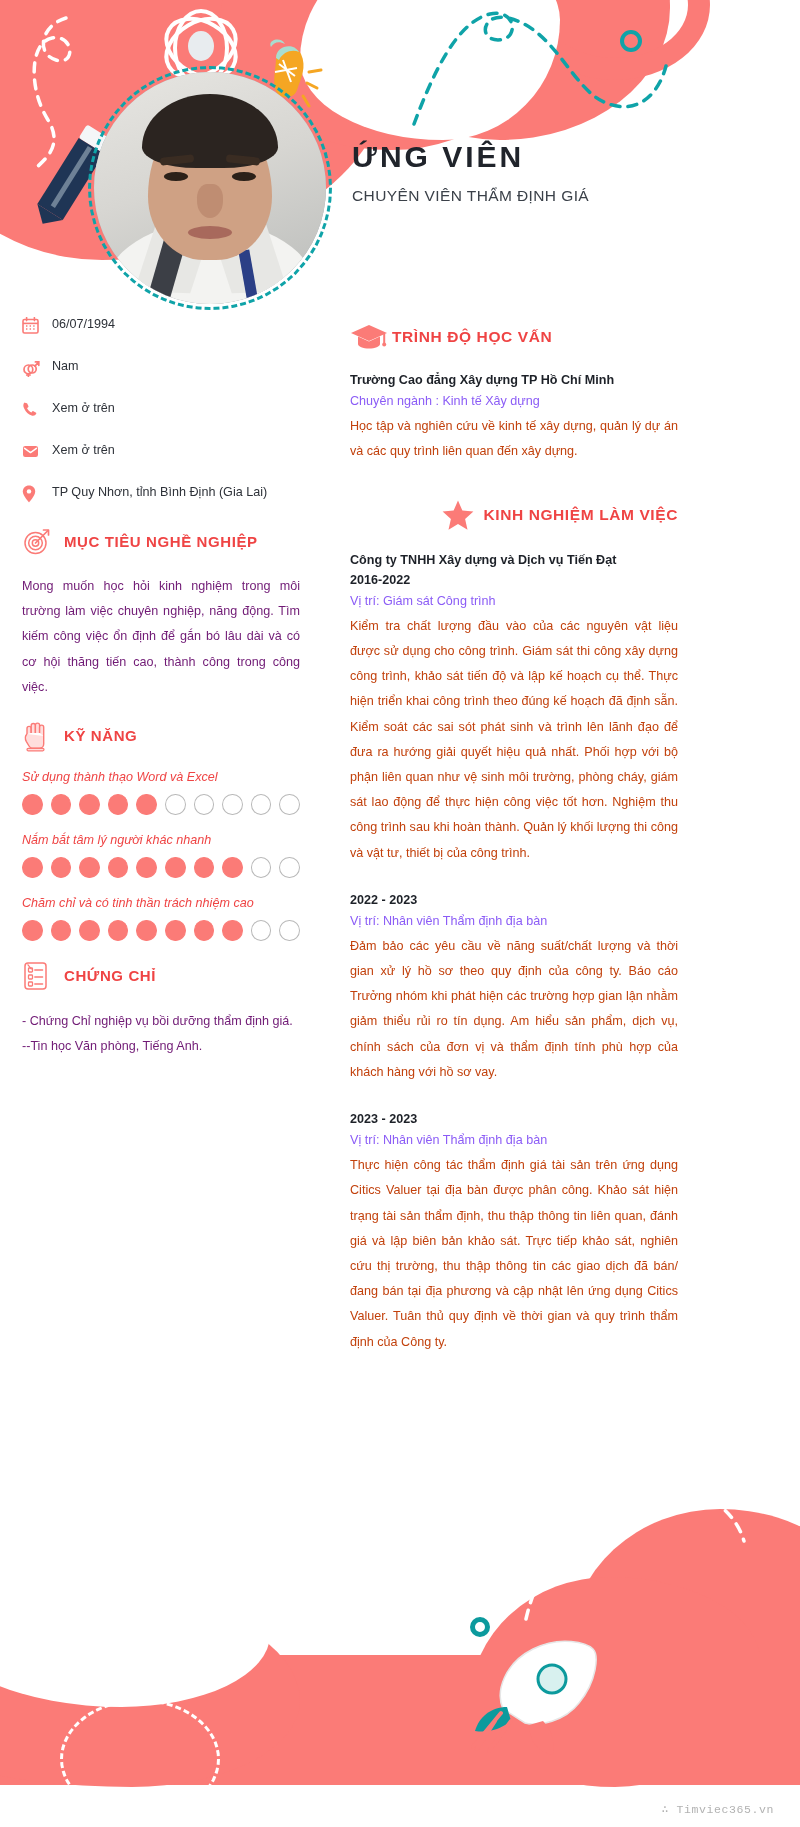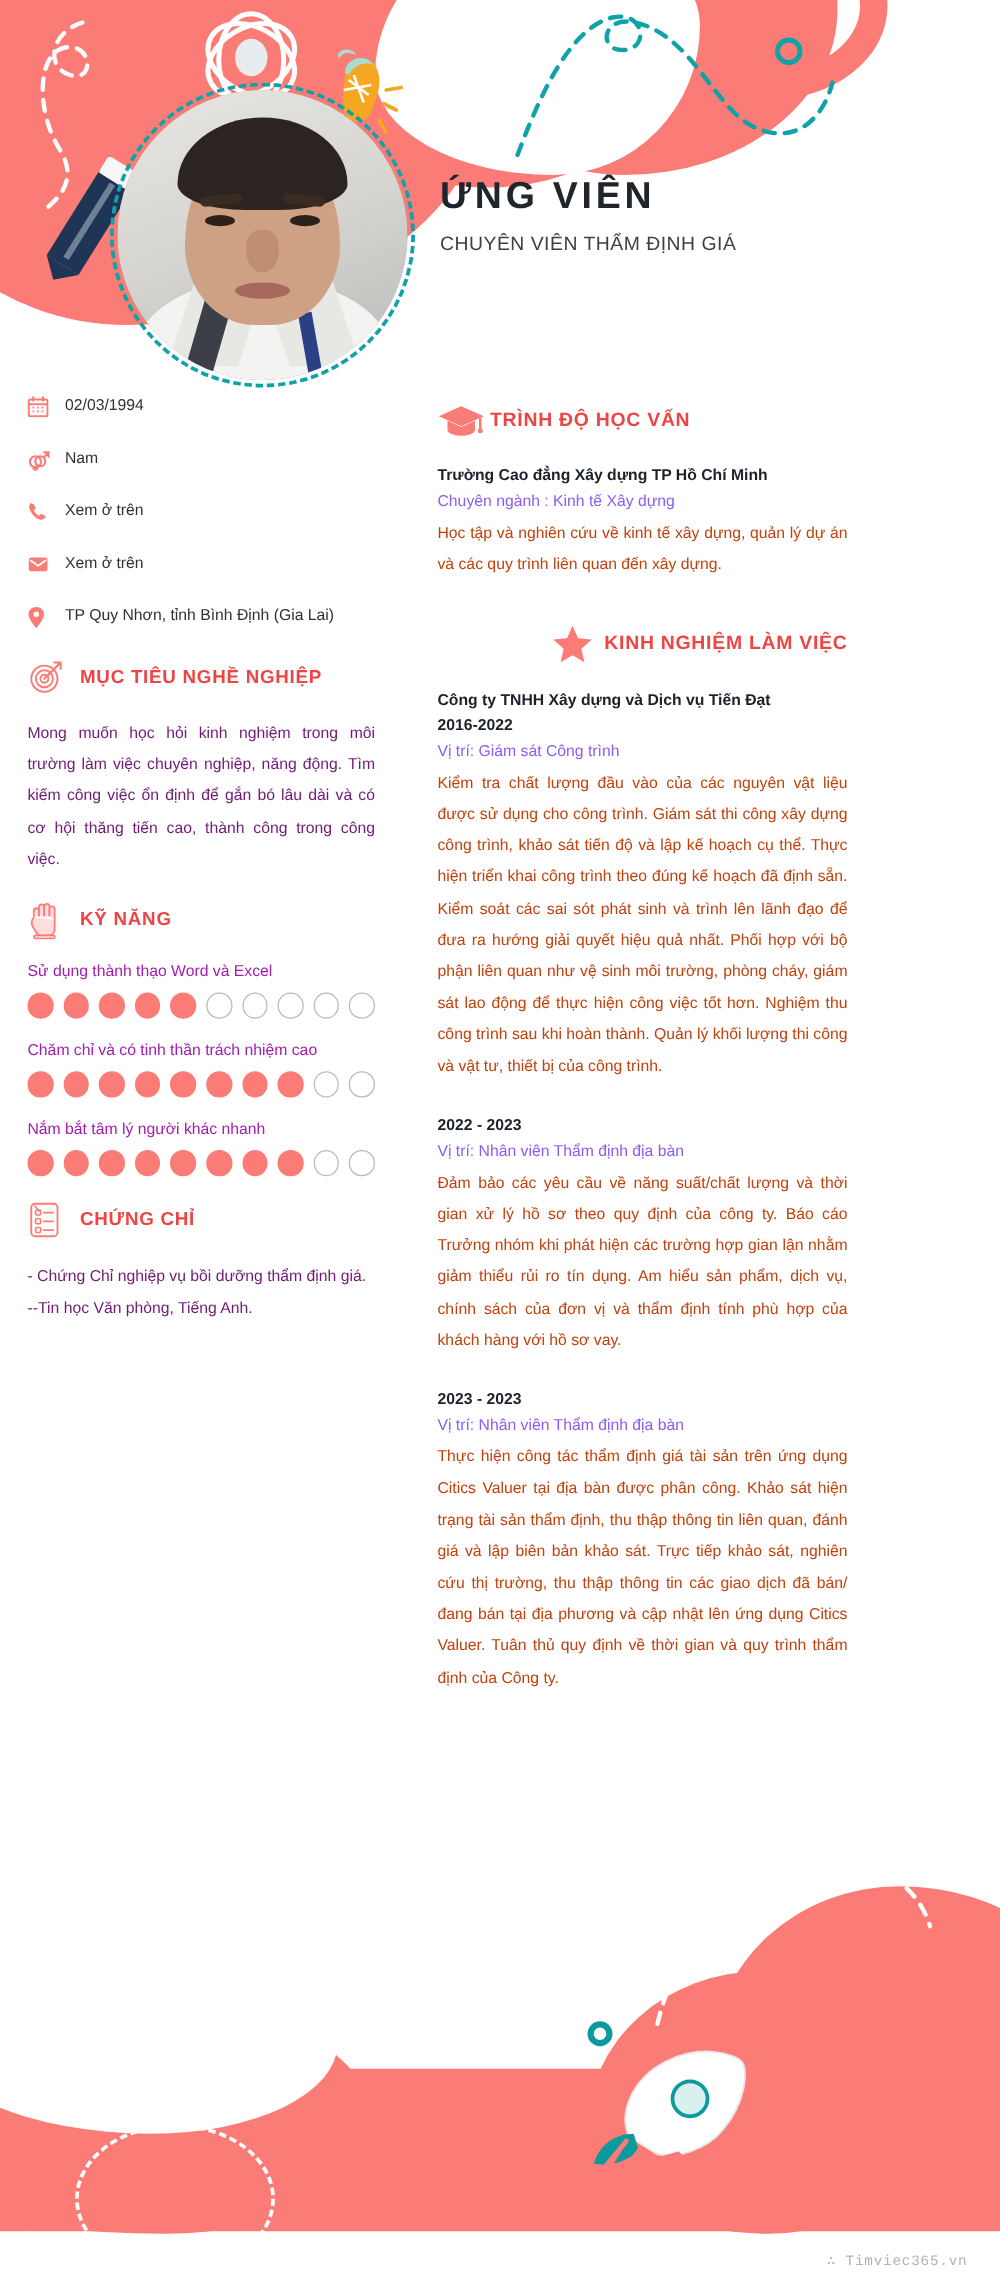--- a/index.html
+++ b/index.html
@@ -266,23 +266,24 @@
   .body-text {
     font-size: 12.6px;
     line-height: 2.0;
     color: #701a75;
     text-align: justify;
   }
 
   
   .skill-label {
     font-size: 12.6px;
-    color: #a21caf;
+    color: #ef4444;
     margin-bottom: 10px;
     margin-top: 4px;
+    font-style: italic;
   }
   .dots {
     display: flex;
     gap: 8px;
     margin-bottom: 18px;
   }
   .dot {
     width: 21px; height: 21px;
     border-radius: 50%;
     border: 1px solid #b9b9b9;
@@ -461,21 +462,21 @@
 
       <div class="contact-item">
         <span class="contact-icon">
           <svg width="17" height="17" viewBox="0 0 17 17">
             <rect x="1" y="2.5" width="15" height="13.5" rx="1.5" fill="none" stroke="#fb7b77" stroke-width="1.6"></rect>
             <path d="M1 6.4 H16" stroke="#fb7b77" stroke-width="1.6"></path>
             <path d="M4.6 0.6 V3.6 M12.4 0.6 V3.6" stroke="#fb7b77" stroke-width="1.6" stroke-linecap="round"></path>
             <path d="M4 9 H5.4 M7.6 9 H9 M11.2 9 H12.6 M4 12 H5.4 M7.6 12 H9 M11.2 12 H12.6" stroke="#fb7b77" stroke-width="1.4"></path>
           </svg>
         </span>
-        <span class="contact-text">02/03/1994</span>
+        <span class="contact-text">06/07/1994</span>
       </div>
 
       <div class="contact-item">
         <span class="contact-icon">
           <svg width="18" height="18" viewBox="0 0 18 18">
             <circle cx="6.4" cy="10.4" r="4.4" fill="none" stroke="#fb7b77" stroke-width="1.7"></circle>
             <path d="M6.4 14.8 V17.4 M4.7 16 H8.1" stroke="#fb7b77" stroke-width="1.7" stroke-linecap="round"></path>
             <circle cx="10.2" cy="10" r="4" fill="none" stroke="#fb7b77" stroke-width="1.7"></circle>
             <path d="M12.9 7.1 L16.6 3.2 M13.4 2.9 H16.8 V6.3" stroke="#fb7b77" stroke-width="1.7" stroke-linecap="round" fill="none"></path>
           </svg>
@@ -549,36 +550,36 @@
             <span class="dot on"></span>
             <span class="dot on"></span>
             <span class="dot"></span>
             <span class="dot"></span>
             <span class="dot"></span>
             <span class="dot"></span>
             <span class="dot"></span>
           </div>
       </div>
       <div>
+        <div class="skill-label">Nắm bắt tâm lý người khác nhanh</div>
+        <div class="dots">
+            <span class="dot on"></span>
+            <span class="dot on"></span>
+            <span class="dot on"></span>
+            <span class="dot on"></span>
+            <span class="dot on"></span>
+            <span class="dot on"></span>
+            <span class="dot on"></span>
+            <span class="dot on"></span>
+            <span class="dot"></span>
+            <span class="dot"></span>
+          </div>
+      </div>
+      <div>
         <div class="skill-label">Chăm chỉ và có tinh thần trách nhiệm cao</div>
-        <div class="dots">
-            <span class="dot on"></span>
-            <span class="dot on"></span>
-            <span class="dot on"></span>
-            <span class="dot on"></span>
-            <span class="dot on"></span>
-            <span class="dot on"></span>
-            <span class="dot on"></span>
-            <span class="dot on"></span>
-            <span class="dot"></span>
-            <span class="dot"></span>
-          </div>
-      </div>
-      <div>
-        <div class="skill-label">Nắm bắt tâm lý người khác nhanh</div>
         <div class="dots">
             <span class="dot on"></span>
             <span class="dot on"></span>
             <span class="dot on"></span>
             <span class="dot on"></span>
             <span class="dot on"></span>
             <span class="dot on"></span>
             <span class="dot on"></span>
             <span class="dot on"></span>
             <span class="dot"></span>

